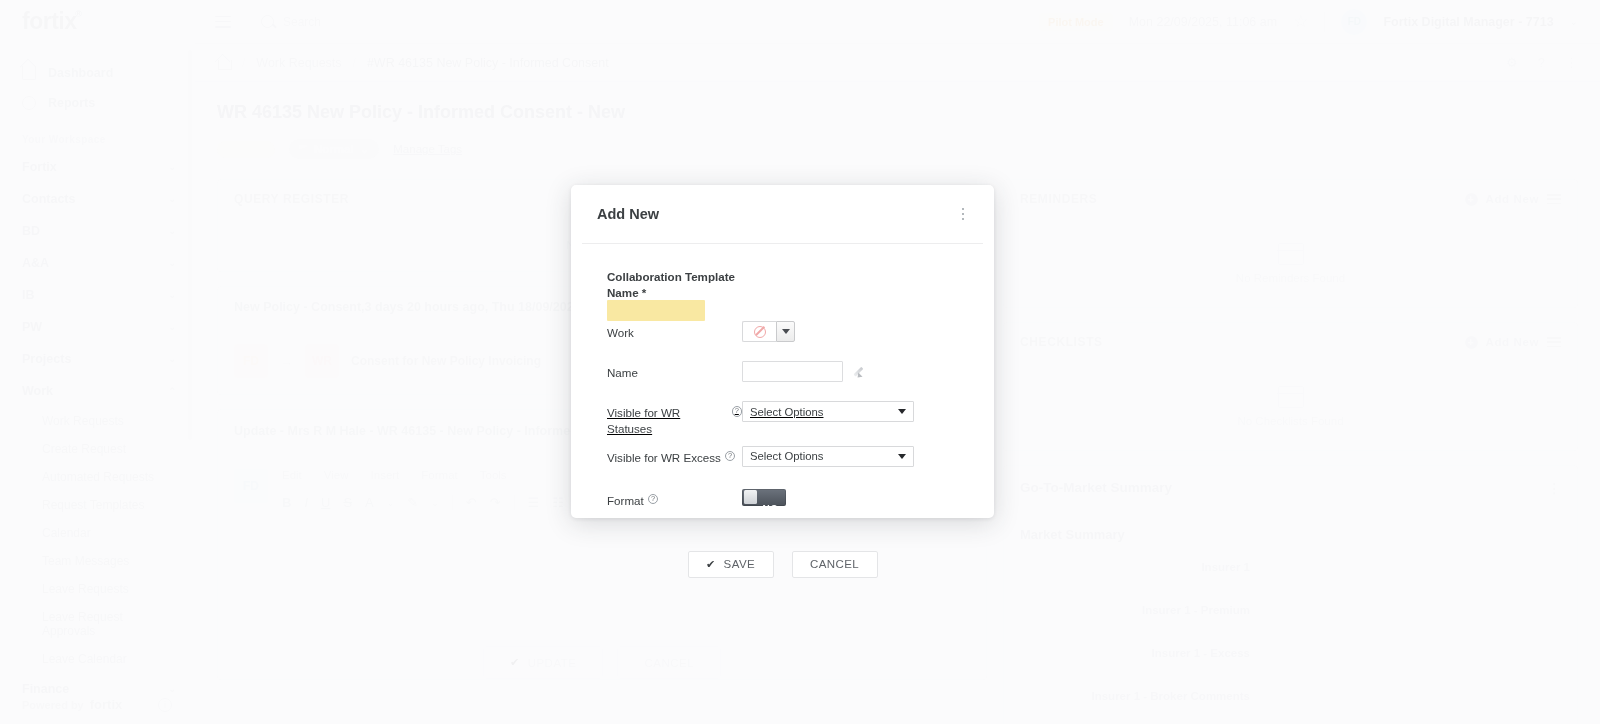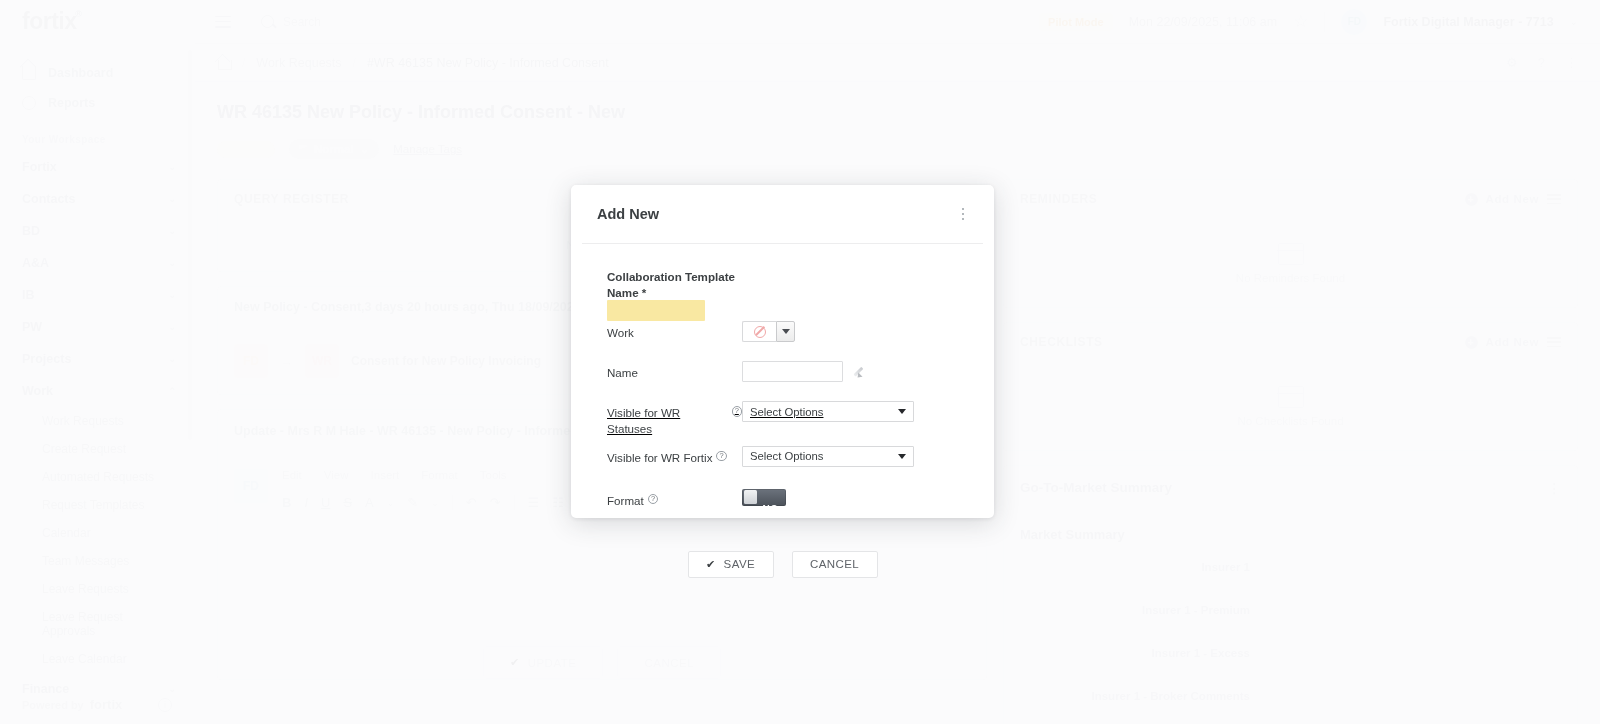--- a/index.html
+++ b/index.html
@@ -455,21 +455,21 @@
         <span class="frm-ctl">
           <span class="sel-box">
             <span>Select Options</span>
             <span class="tri-dn"></span>
           </span>
         </span>
       </div>
 
       <div class="frm-row" style="margin-bottom:9px;">
         <span class="frm-lbl">
-            <span>Visible for WR Fortix</span>
+            <span>Visible for WR Excess</span>
             <span class="qmark">?</span>
           </span>
         <span class="frm-ctl">
           <span class="sel-box">
             <span>Select Options</span>
             <span class="tri-dn"></span>
           </span>
         </span>
       </div>
 

